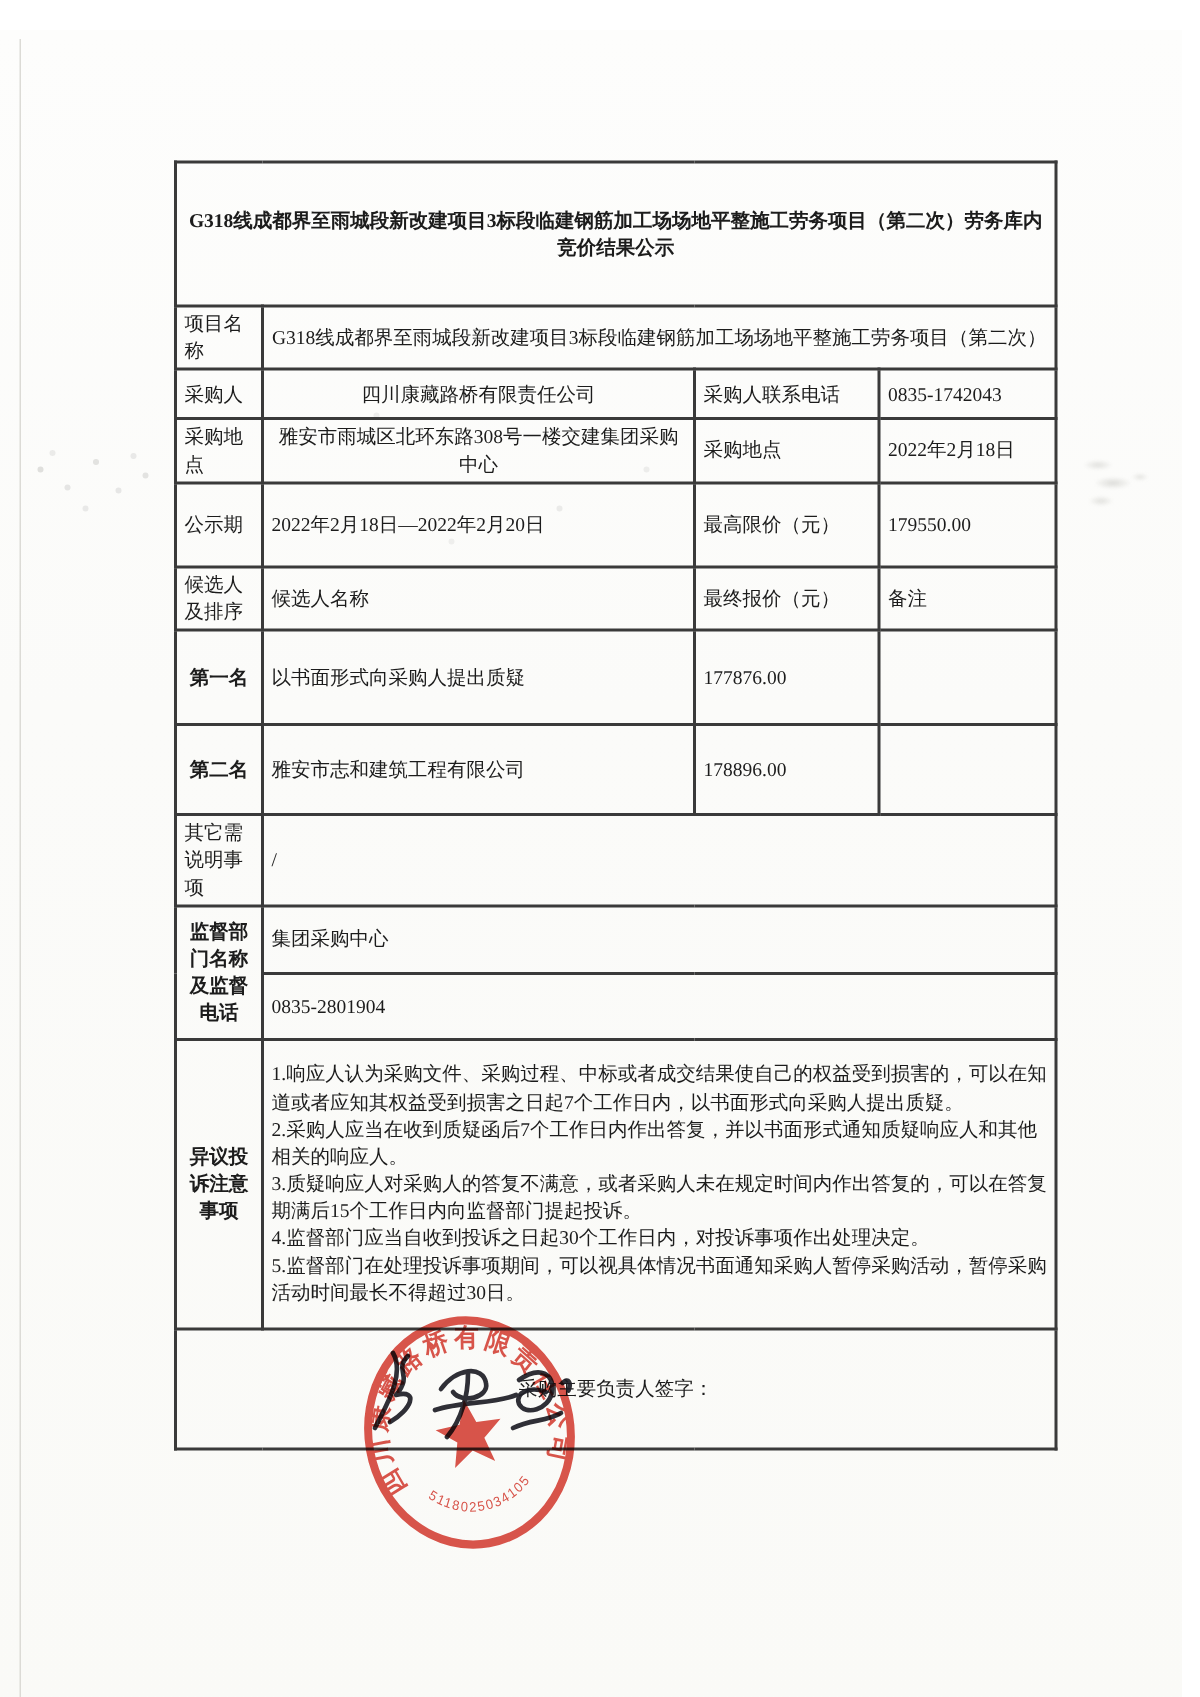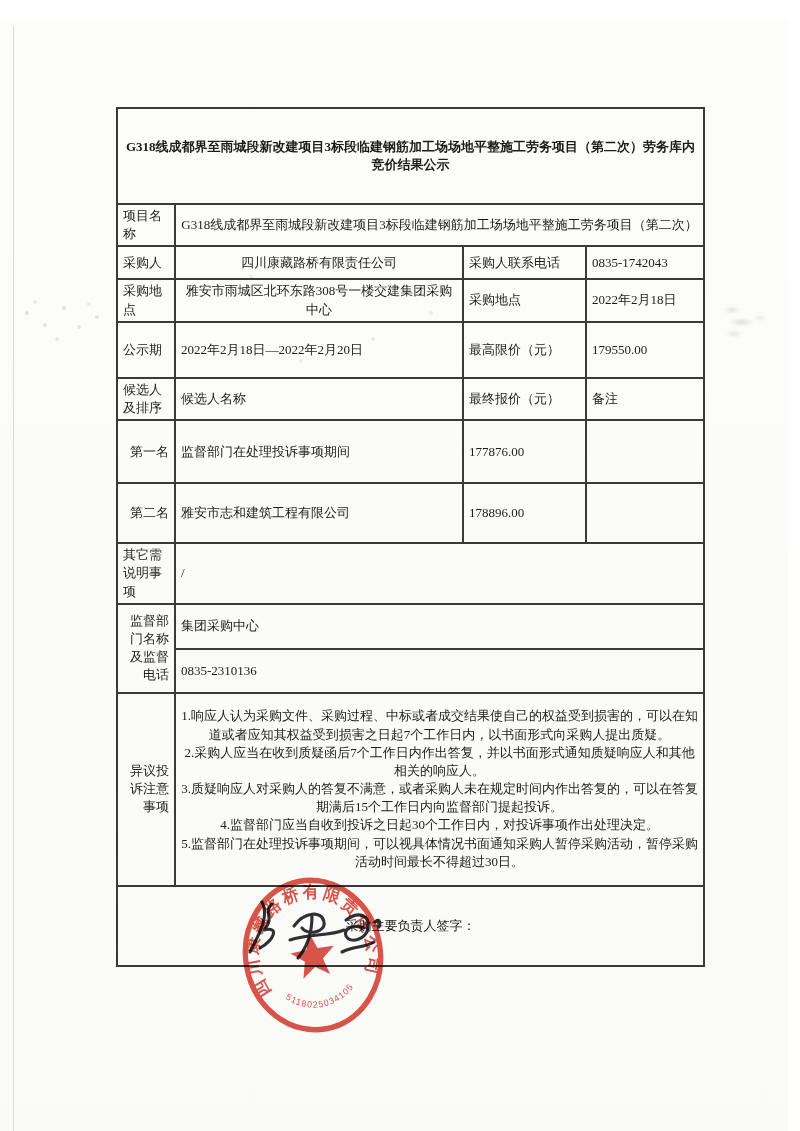--- a/index.html
+++ b/index.html
@@ -21,24 +21,24 @@
     background:
       radial-gradient(14px 5px at 20px 18px, #c9c9c4 0%, transparent 70%),
       radial-gradient(18px 6px at 30px 30px, #c2c2bd 0%, transparent 70%),
       radial-gradient(12px 5px at 22px 42px, #cbcbc6 0%, transparent 70%),
       radial-gradient(8px 4px at 48px 26px, #d0d0cb 0%, transparent 70%);}
   table.doc{position:absolute;left:116px;top:87px;width:587px;border-collapse:collapse;table-layout:fixed;}
   .doc td{border:2px solid #3a3a3a;font-size:13px;padding:2px 5px;vertical-align:middle;line-height:1.4;
     overflow:hidden;}
   .title-cell{font-weight:bold;font-size:17.5px;line-height:1.8;text-align:center;padding:4px 12px;}
   .lab{text-align:left;padding:2px 2px 2px 4px;border-radius:12px;}
-  .lab-c{text-align:right;padding:2px 1px;}
+  .lab-c{text-align:center;padding:2px 1px;font-weight:bold;}
   .cen{text-align:left;}
   .left{text-align:center;padding-left:7px;}
-  .notice{font-size:12.4px;line-height:1.6;text-align:center;padding:6px 8px;white-space:pre-line;}
+  .notice{font-size:12.4px;line-height:1.6;text-align:left;padding:6px 8px;white-space:pre-line;}
   .sig-cell{text-align:center;padding-left:8px;font-size:13.5px;}
   .seal{position:absolute;left:236px;top:854px;width:154px;height:162px;transform:rotate(-10deg);
     opacity:.85;mix-blend-mode:multiply;}
   .signature{position:absolute;left:246px;top:876px;width:140px;height:78px;}
 </style>
 </head>
 <body>
 
 <div class="page">
   <div class="paper-edge"></div>
@@ -85,21 +85,21 @@
 
       <tr style="height:38px">
         <td class="lab">候选人及排序</td>
         <td class="cen">候选人名称</td>
         <td class="cen">最终报价（元）</td>
         <td class="cen">备注</td>
       </tr>
 
       <tr style="height:63px">
         <td class="lab-c">第一名</td>
-        <td class="cen">监督部门在处理投诉事项期间</td>
+        <td class="cen">以书面形式向采购人提出质疑</td>
         <td class="cen">177876.00</td>
         <td class="cen"></td>
       </tr>
 
       <tr style="height:60px">
         <td class="lab-c">第二名</td>
         <td class="cen">雅安市志和建筑工程有限公司</td>
         <td class="cen">178896.00</td>
         <td class="cen"></td>
       </tr>
@@ -107,21 +107,21 @@
       <tr style="height:54px">
         <td class="lab">其它需说明事项</td>
         <td colspan="3" class="cen">/</td>
       </tr>
 
       <tr style="height:45px">
         <td rowspan="2" class="lab-c">监督部门名称及监督电话</td>
         <td colspan="3" class="cen">集团采购中心</td>
       </tr>
       <tr style="height:44px">
-        <td colspan="3" class="cen">0835-2310136</td>
+        <td colspan="3" class="cen">0835-2801904</td>
       </tr>
 
       <tr style="height:193px">
         <td class="lab-c">异议投诉注意事项</td>
         <td colspan="3" class="notice">1.响应人认为采购文件、采购过程、中标或者成交结果使自己的权益受到损害的，可以在知道或者应知其权益受到损害之日起7个工作日内，以书面形式向采购人提出质疑。
 2.采购人应当在收到质疑函后7个工作日内作出答复，并以书面形式通知质疑响应人和其他相关的响应人。
 3.质疑响应人对采购人的答复不满意，或者采购人未在规定时间内作出答复的，可以在答复期满后15个工作日内向监督部门提起投诉。
 4.监督部门应当自收到投诉之日起30个工作日内，对投诉事项作出处理决定。
 5.监督部门在处理投诉事项期间，可以视具体情况书面通知采购人暂停采购活动，暂停采购活动时间最长不得超过30日。</td>
       </tr>

